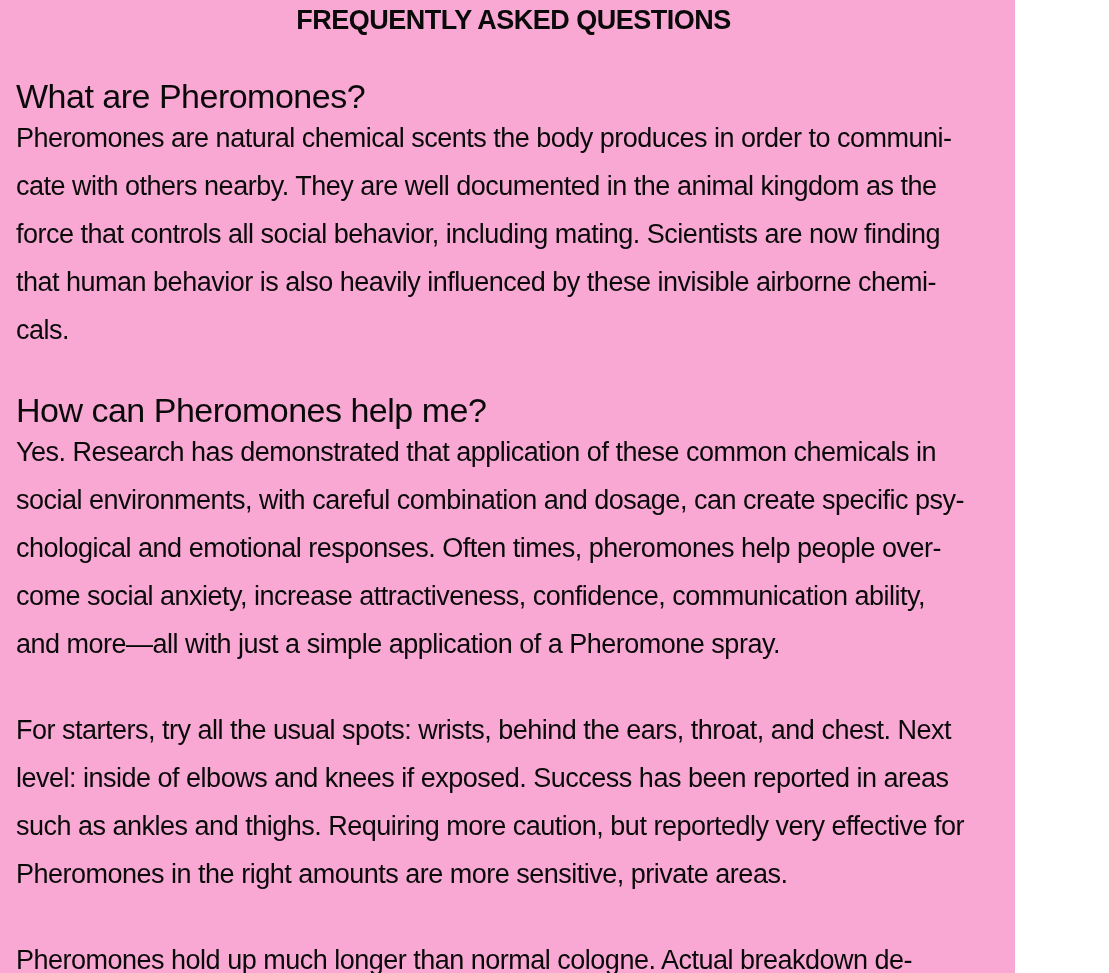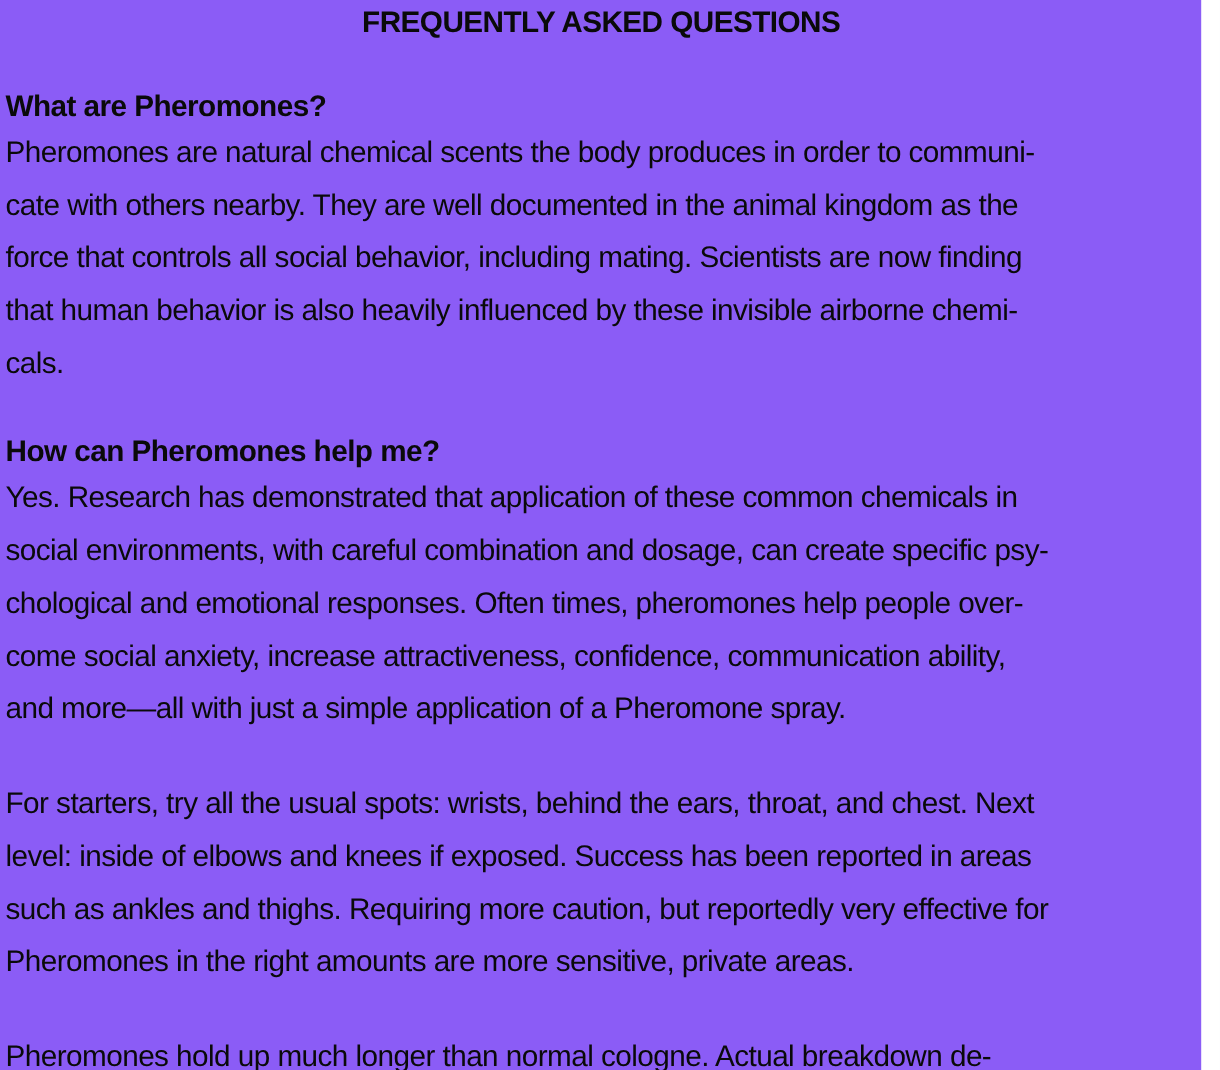--- a/index.html
+++ b/index.html
@@ -2,49 +2,49 @@
 <html><head>
 <meta charset="utf-8">
 <style>
   html, body {
     margin: 0;
     padding: 0;
     background: #ffffff;
   }
   .page {
     position: relative;
-    width: 1092px;
+    width: 1015px;
     height: 973px;
-    background: #8b5cf6;
+    background: #f9a8d4;
     overflow: hidden;
     box-sizing: border-box;
-    padding: 4px 4px 0 5px;
+    padding: 4px 4px 0 16px;
     font-family: "Liberation Sans", sans-serif;
     color: #0a0a0a;
   }
   .doc-title {
     margin: 0;
     font-size: 27px;
     line-height: 32px;
     font-weight: 700;
     text-align: center;
     letter-spacing: -0.5px;
     white-space: pre;
   }
   .faq-section {
     margin-top: 38px;
   }
   .faq-section.first {
     margin-top: 42px;
   }
   .faq-question {
     margin: 0;
-    font-size: 27px;
+    font-size: 34px;
     line-height: 36px;
-    font-weight: 700;
+    font-weight: 400;
     letter-spacing: -0.5px;
     white-space: pre;
   }
   .faq-answer {
     margin: 0;
     font-size: 27px;
     line-height: 48px;
     font-weight: 400;
     letter-spacing: -0.5px;
     white-space: pre;

